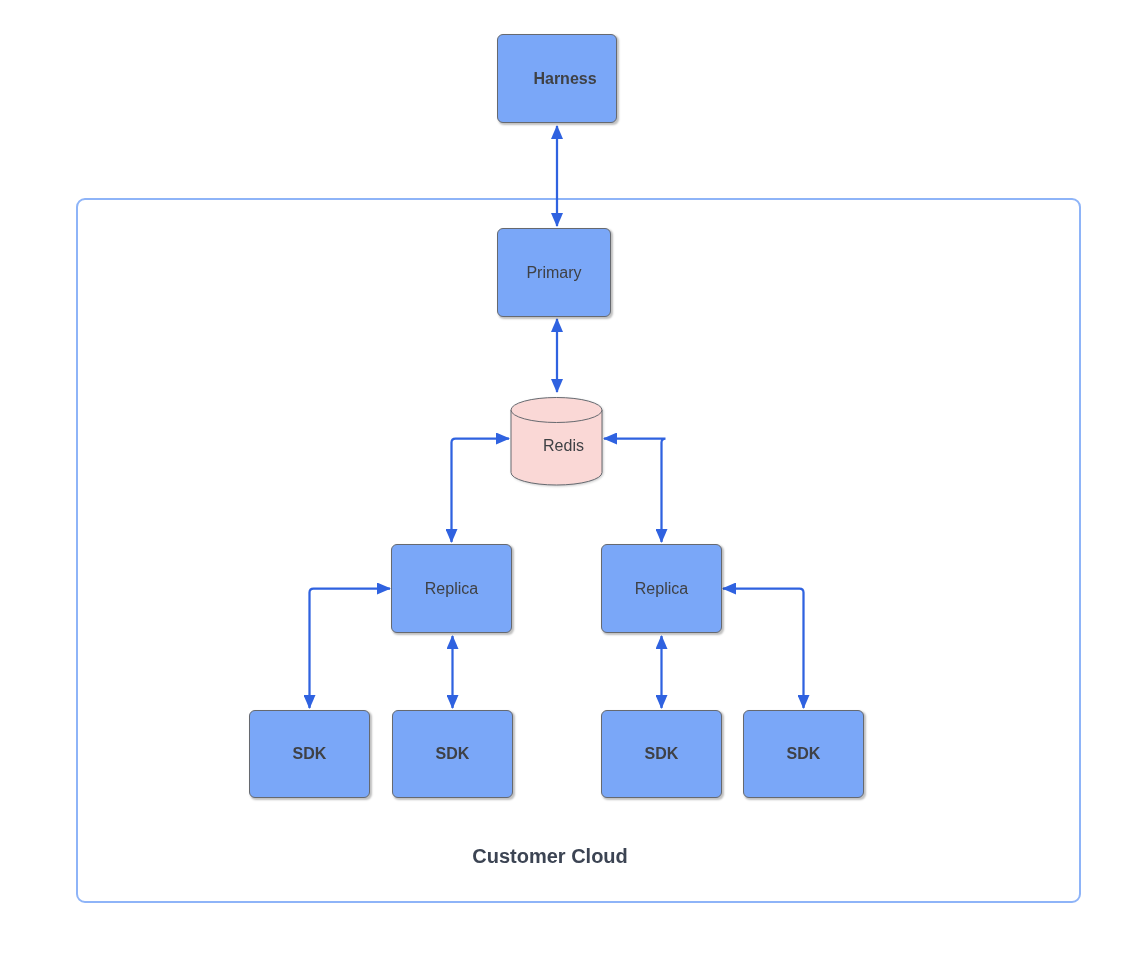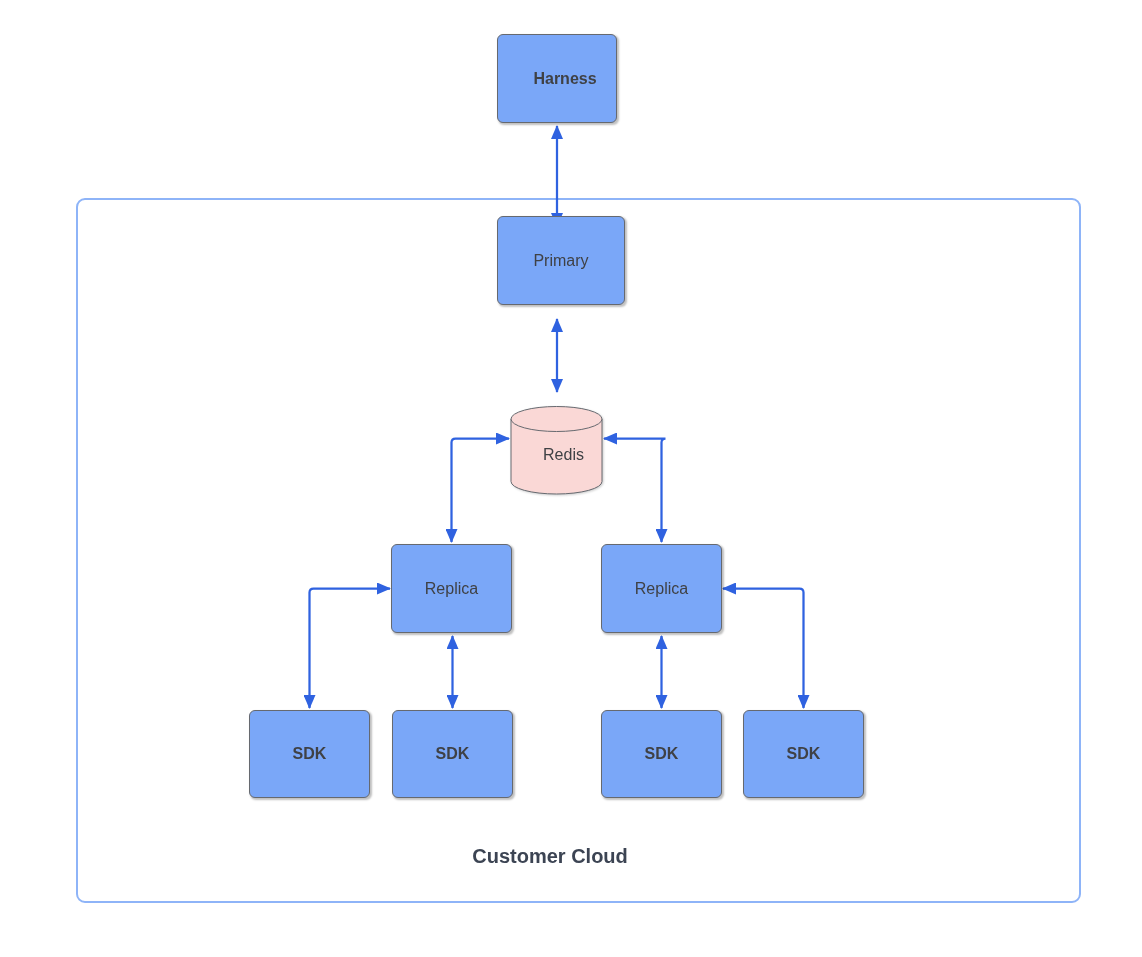--- a/index.html
+++ b/index.html
@@ -69,33 +69,33 @@
     align-items: center;
     justify-content: center;
     font-size: 16px;
     color: var(--label-text, #3F4145);
     box-shadow: 1.5px 1.5px 2px rgba(0,0,0,0.25);
     z-index: 3;
   }
   .node .bold { font-weight: bold; }
 
   #harness       { left: 497px; top: 34px;  width: 120px; height: 89px; padding-left: 16px; }
-  #primary       { left: 497px; top: 216px; width: 128px; height: 89px; }
+  #primary       { left: 497px; top: 228px; width: 114px; height: 89px; }
   #replica-left  { left: 391px; top: 544px; width: 121px; height: 89px; }
   #replica-right { left: 601px; top: 544px; width: 121px; height: 89px; }
   #sdk1          { left: 249px; top: 710px; width: 121px; height: 88px; }
   #sdk2          { left: 392px; top: 710px; width: 121px; height: 88px; }
   #sdk3          { left: 601px; top: 710px; width: 121px; height: 88px; }
   #sdk4          { left: 743px; top: 710px; width: 121px; height: 88px; }
 
   
   .cylinder {
     position: absolute;
     left: 510px;
-    top: 405px;
+    top: 396px;
     width: 107px;
     height: 90px;
     z-index: 3;
   }
   .cylinder svg { display: block; filter: drop-shadow(1.5px 1.5px 1px rgba(0,0,0,0.2)); }
   .cyl-shape {
     fill: var(--redis-fill, #FAD8D6);
     stroke: var(--node-border, #66696F);
     stroke-width: 1;
   }

